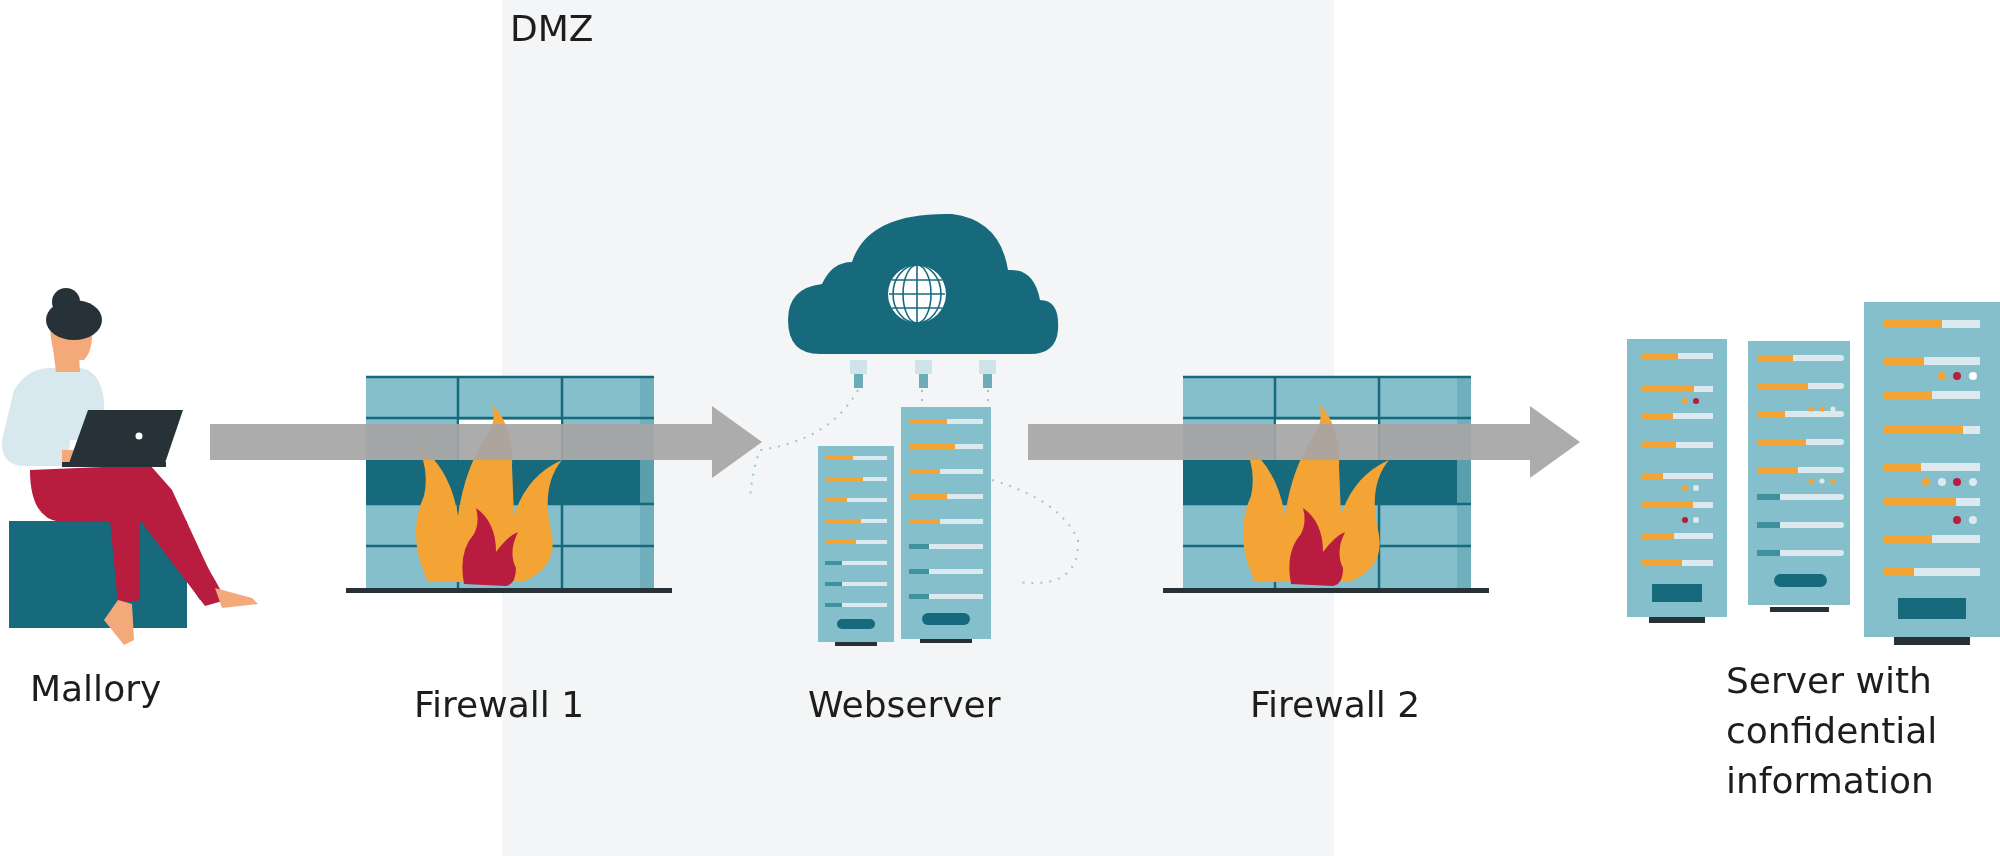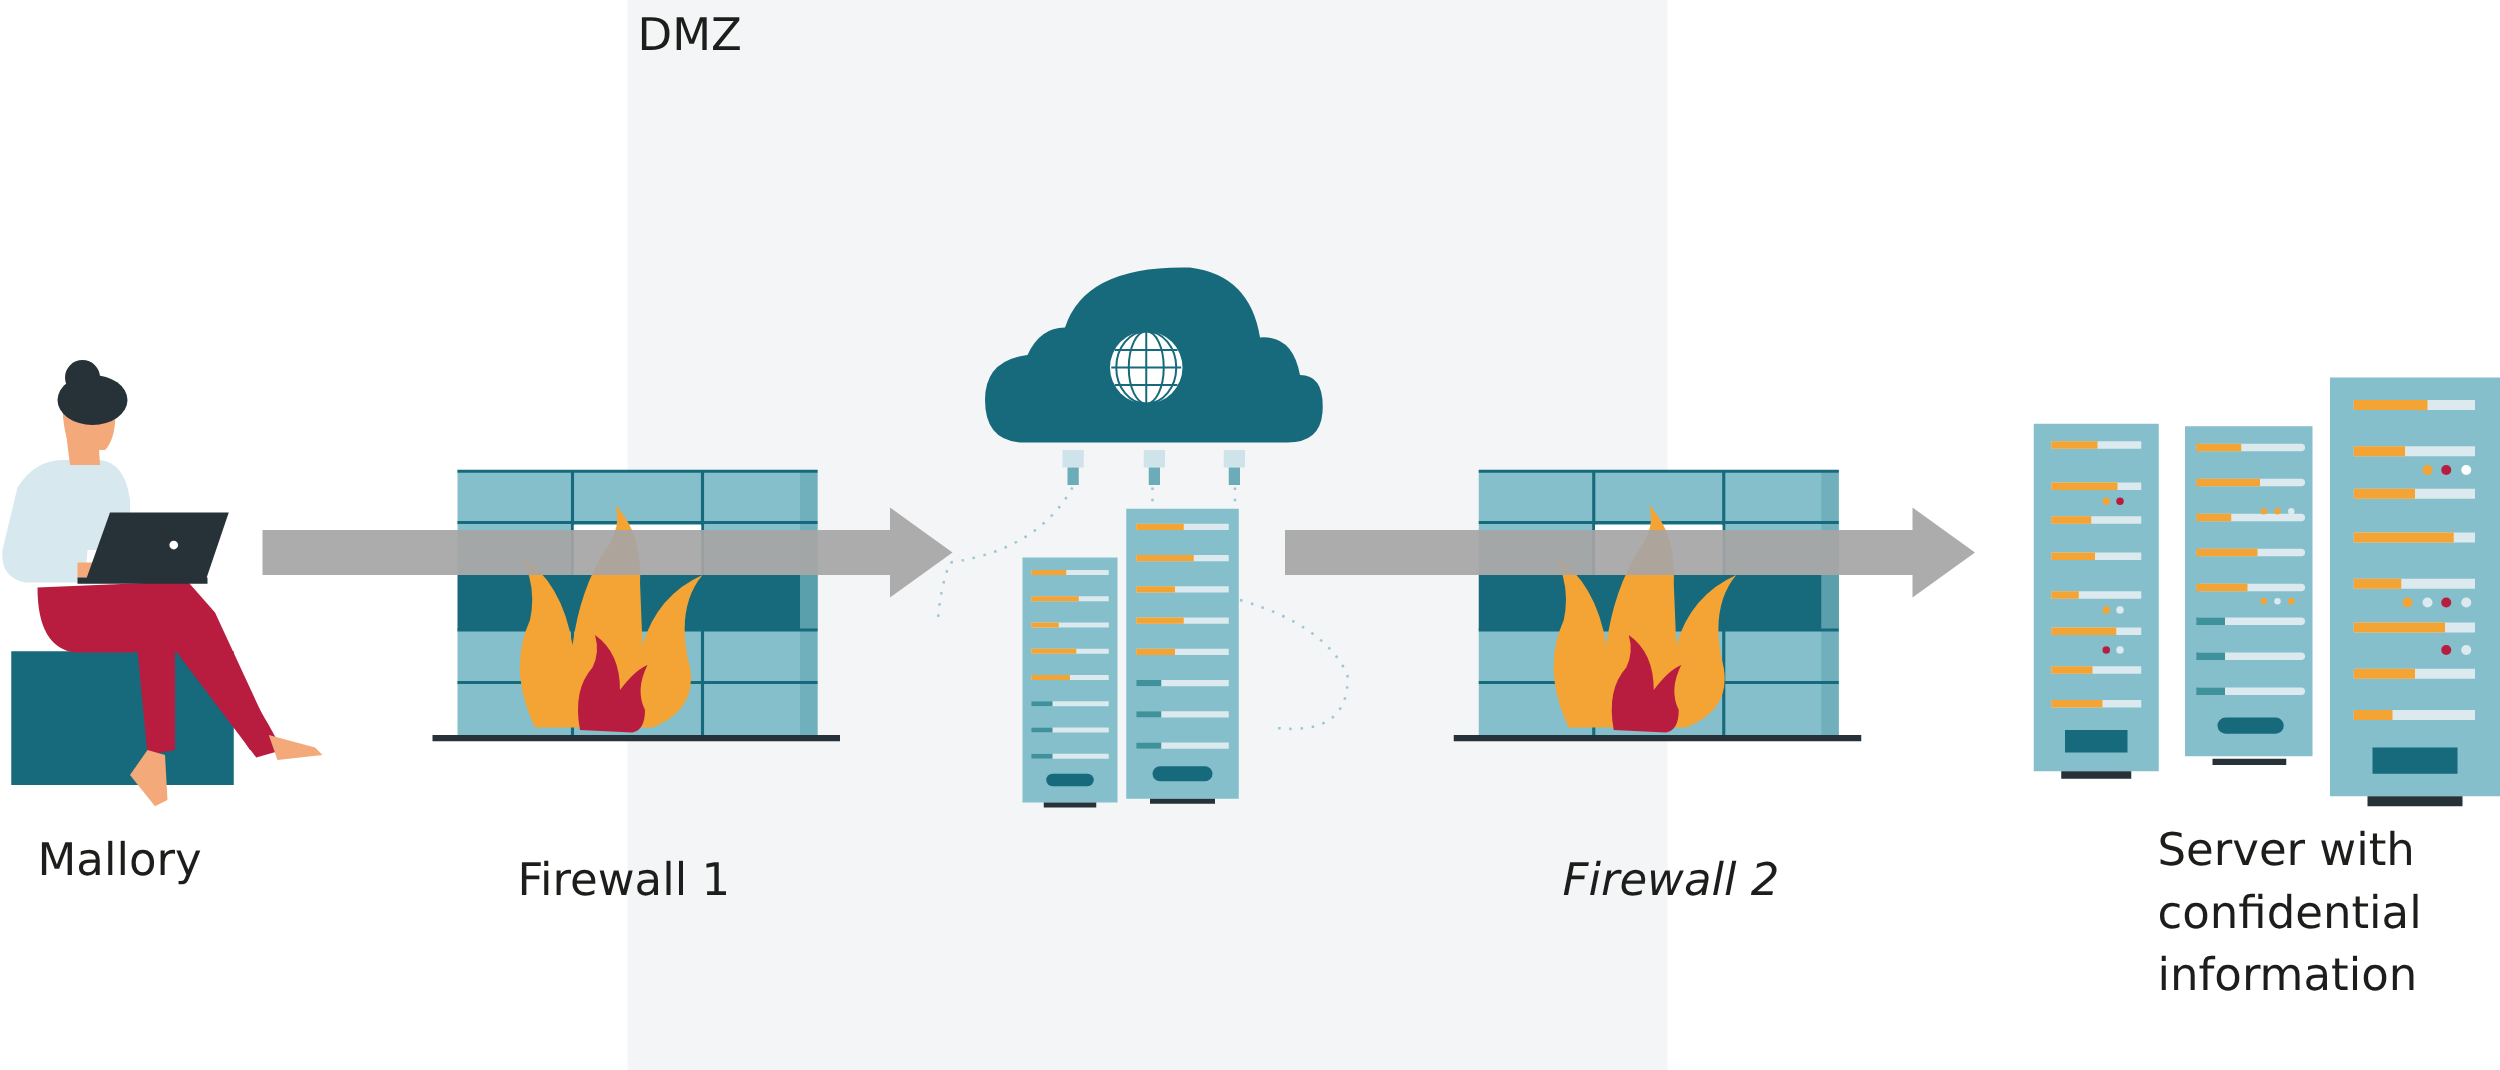--- a/index.html
+++ b/index.html
@@ -3,21 +3,21 @@
 <meta charset="utf-8">
 <style>
   html, body { margin:0; padding:0; background:#ffffff; }
   body { width:2000px; height:856px; position:relative; overflow:hidden; font-family:"DejaVu Sans", sans-serif; }
   #stage { position:absolute; left:0; top:0; width:1884px; height:856px; }
   .label { position:absolute; font-family:"DejaVu Sans", sans-serif; font-size:36px; color:#1d1d1b; line-height:50px; white-space:pre-line; }
   #dmz-label { left:510px; top:4px; }
   #lbl-mallory { left:30px; top:664px; }
   #lbl-fw1 { left:414px; top:680px;text-align:center; }
   #lbl-web { left:808px; top:680px; }
-  #lbl-fw2 { left:1250px; top:680px;font-style:italic; }
+  #lbl-fw2 { left:1250px; top:680px; }
   #lbl-srv { left:1726px; top:656px; }
 </style>
 </head>
 <body>
 
 <div id="stage">
   <svg width="2000" height="856" viewBox="0 0 2000 856" xmlns="http://www.w3.org/2000/svg">
 
     <rect x="502" y="0" width="832" height="856" fill="#f3f5f7"></rect>
 
@@ -259,17 +259,18 @@
         </g>
         <rect x="34" y="296" width="68" height="21" fill="#176a7c"></rect>
         <rect x="30" y="335" width="76" height="8" fill="#263238"></rect>
       </g>
     </g>
   </svg>
 
   <div id="dmz-label" class="label">DMZ</div>
   <div id="lbl-mallory" class="label">Mallory</div>
   <div id="lbl-fw1" class="label">Firewall 1</div>
+  <div id="lbl-web" class="label">Webserver</div>
   <div id="lbl-fw2" class="label">Firewall 2</div>
   <div id="lbl-srv" class="label">Server with
 confidential
 information</div>
 </div>
 
 </body></html>

